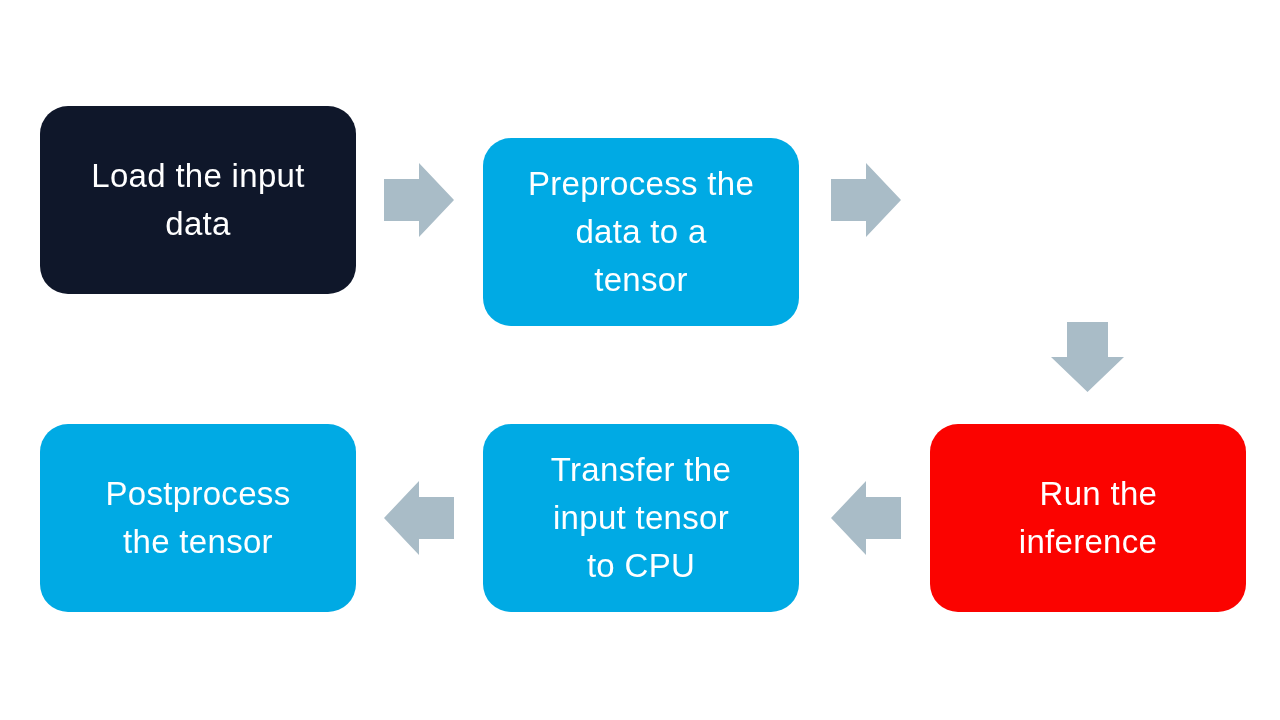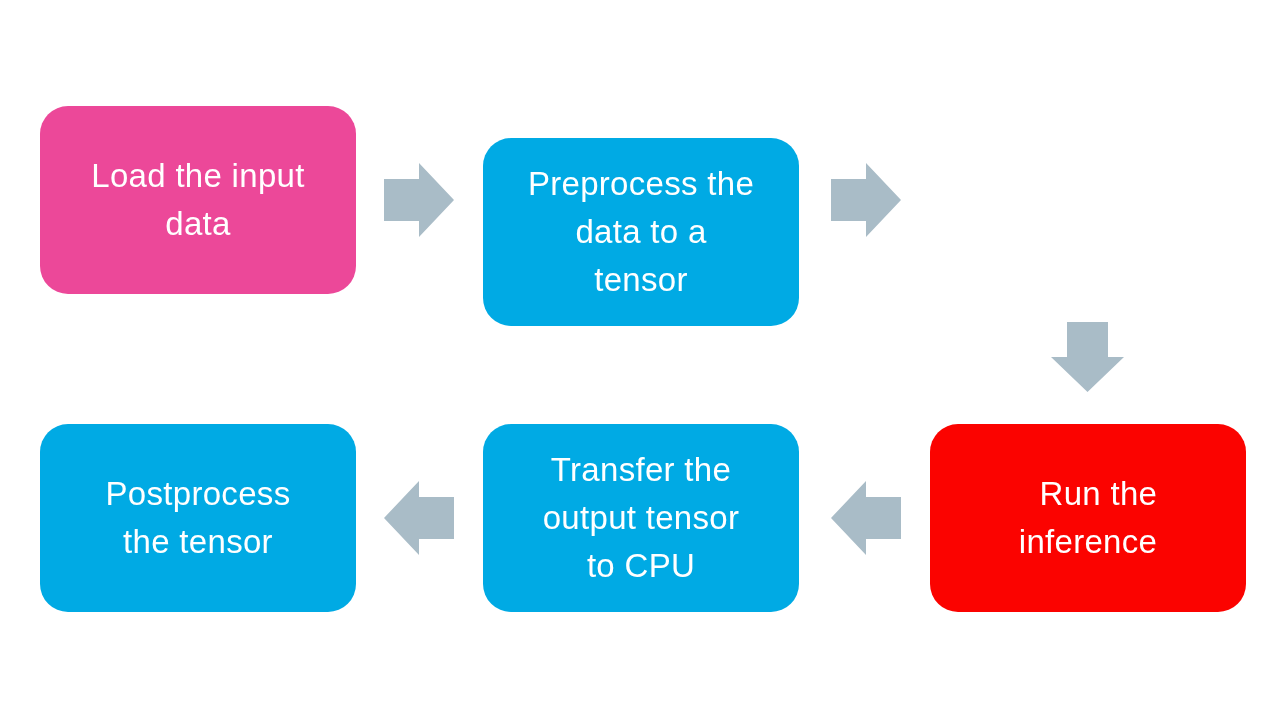--- a/index.html
+++ b/index.html
@@ -51,40 +51,40 @@
   .a1 { left: 831px;  top: 163px; }
   .a2 { left: 1051px; top: 322px; }
   .a3 { left: 831px;  top: 481px; }
   .a4 { left: 384px;  top: 481px; }
 </style>
 </head>
 <body>
 
 <div class="canvas">
 
-  <div class="box b0" style="background: #ec4899;">
+  <div class="box b0" style="background: #0f172a;">
     <span class="label">Load the input
 data</span>
   </div>
 
   <div class="box b1" style="background: rgb(0, 170, 228);">
     <span class="label">Preprocess the
 data to a
 tensor</span>
   </div>
 
 
   <div class="box b3" style="background: rgb(251, 3, 0); text-align: right;">
     <span class="label">Run the
 inference</span>
   </div>
 
   <div class="box b4" style="background: rgb(0, 170, 228);">
     <span class="label">Transfer the
-output tensor
+input tensor
 to CPU</span>
   </div>
 
   <div class="box b5" style="background: rgb(0, 170, 228);">
     <span class="label">Postprocess
 the tensor</span>
   </div>
 
   <span class="arrow a0">
     <svg width="70" height="74" viewBox="0 0 70 74">

